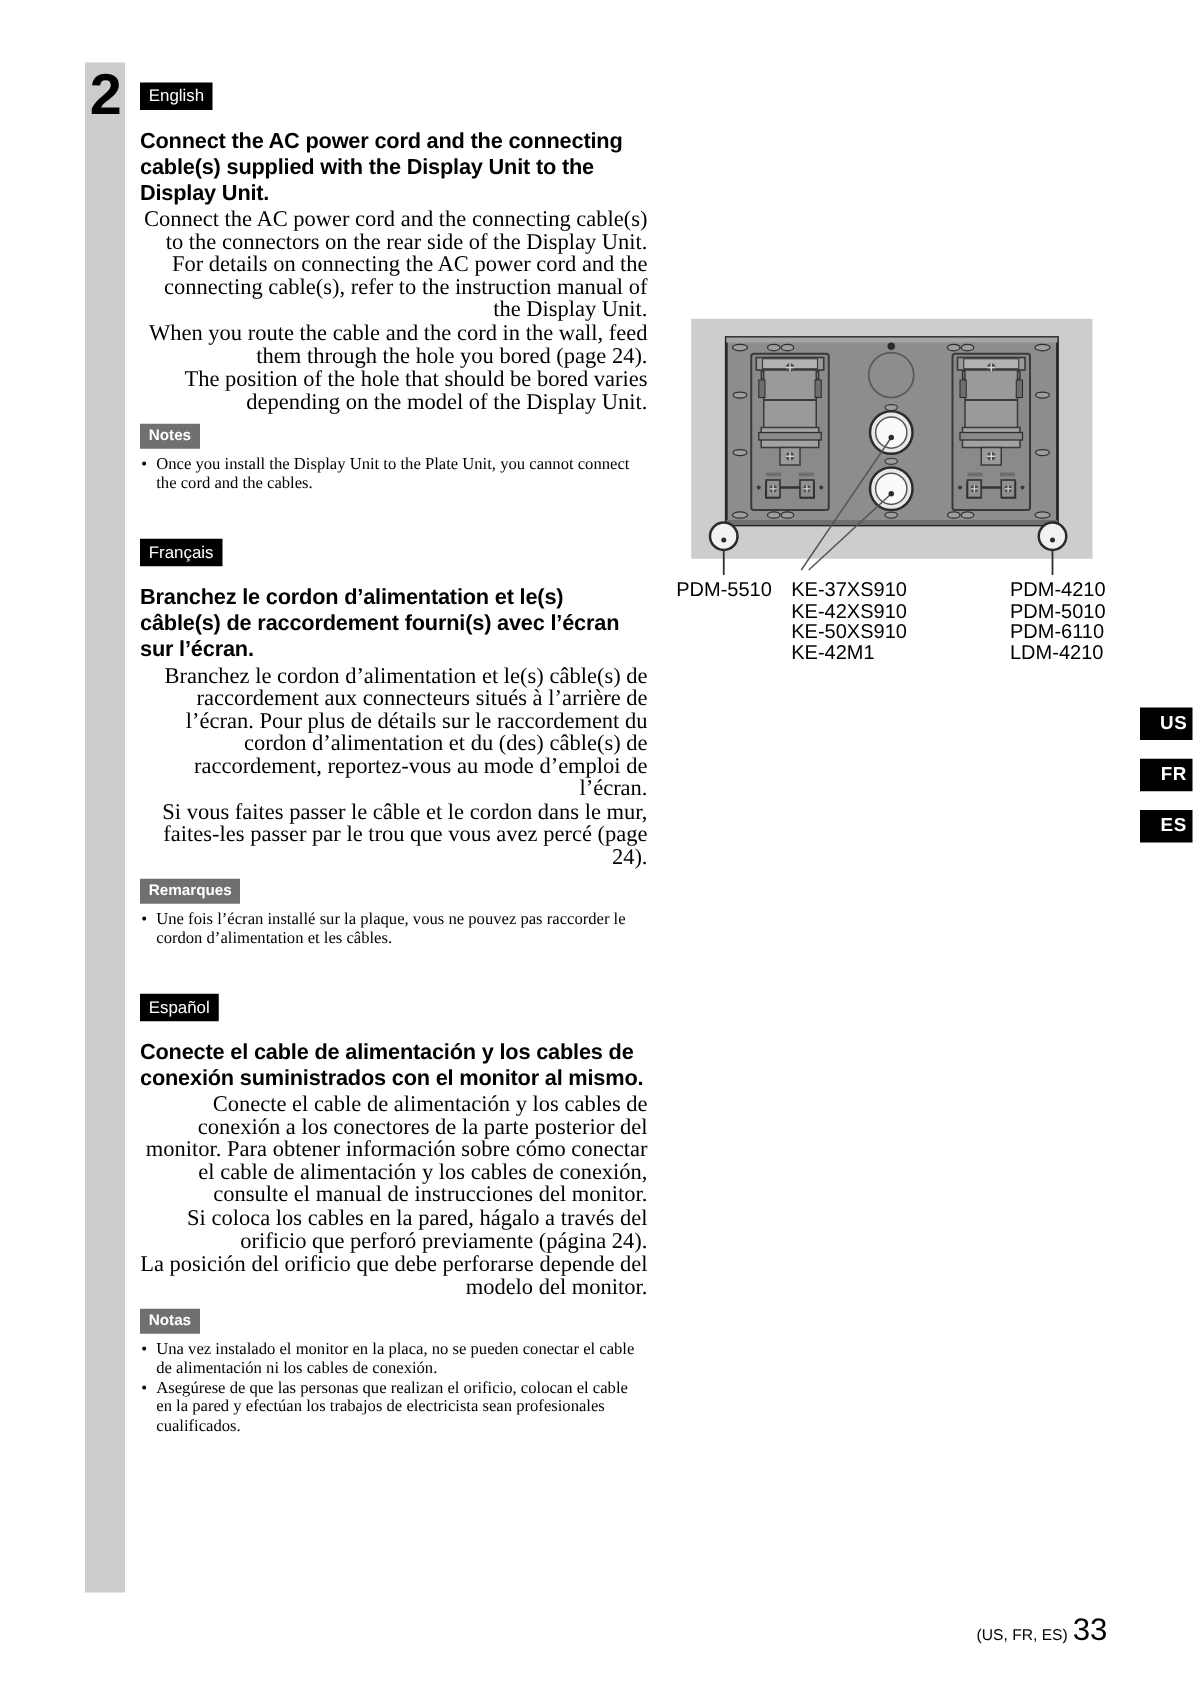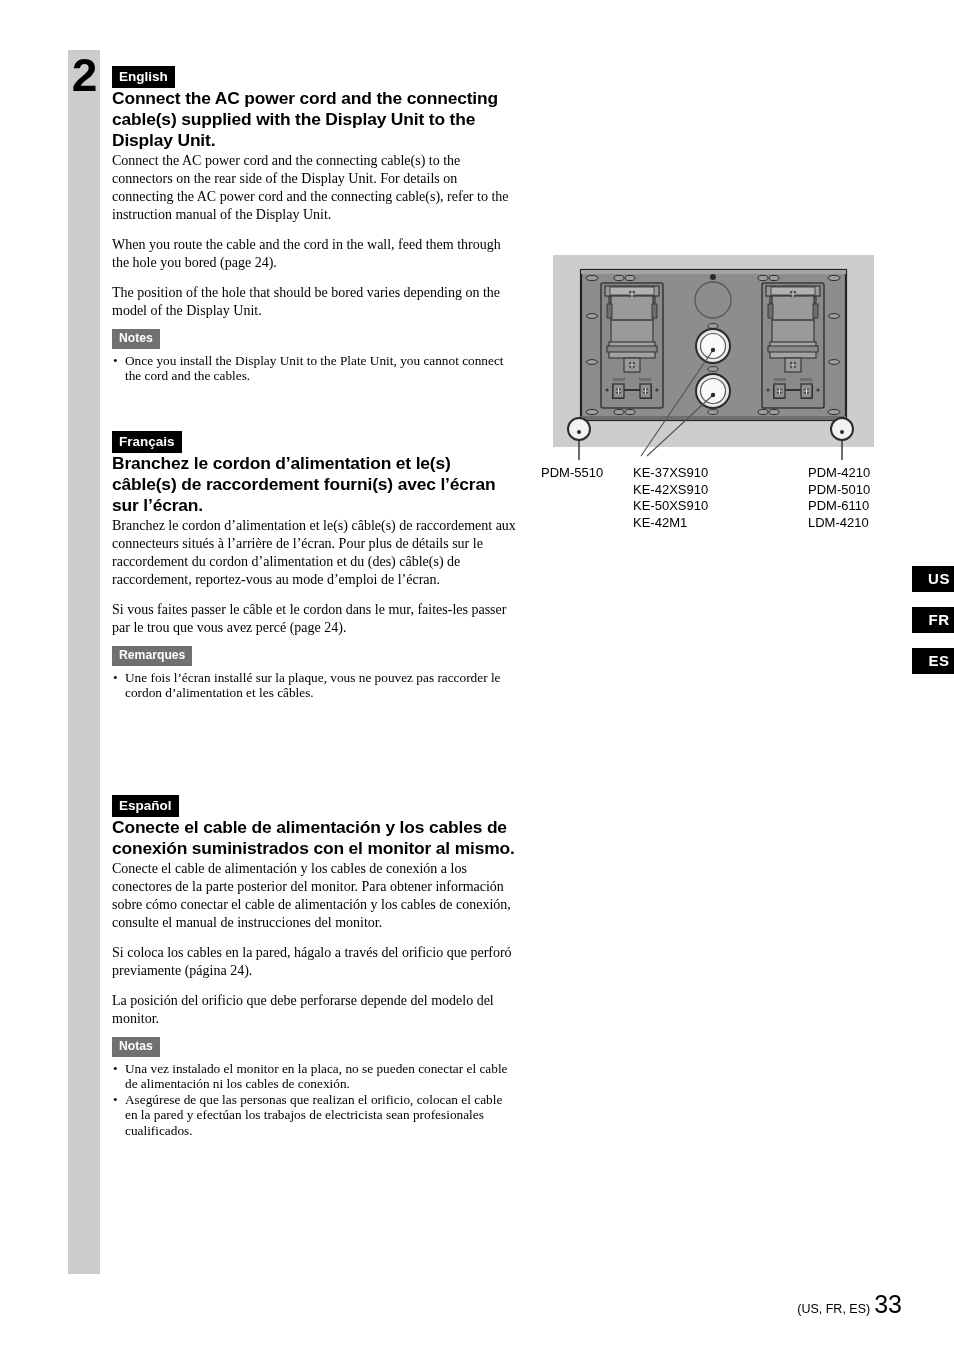--- a/index.html
+++ b/index.html
@@ -44,44 +44,44 @@
     position: absolute;
     left: 112px;
     width: 406px;
   }
 
   .lang-tag {
     display: inline-block;
     background: #000000;
     color: #ffffff;
     font-family: "Liberation Sans", sans-serif;
-    font-weight: bold;
+    font-weight: normal;
     font-size: 13.5px;
     line-height: 13.5px;
     padding: 3.5px 7px 4.5px 7px;
     margin: 0;
   }
 
   h2.headline {
     font-family: "Liberation Sans", sans-serif;
     font-weight: bold;
     font-size: 17.4px;
     line-height: 21px;
-    margin: 0 0 1px 0;
+    margin: 14px 0 1px 0;
     letter-spacing: -0.15px;
   }
 
   p.body {
     font-family: "Liberation Serif", serif;
-    font-size: 14px;
+    font-size: 18px;
     line-height: 18px;
     margin: 0;
-    text-align: left;
-  }
-  p.body + p.body { margin-top: 12px; }
+    text-align: right;
+  }
+  p.body + p.body { margin-top: 1px; }
   p.body.gap { margin-top: 18px; }
 
   .notes-tag {
     display: inline-block;
     background: #707070;
     color: #ffffff;
     font-family: "Liberation Sans", sans-serif;
     font-weight: bold;
     font-size: 12.2px;
     line-height: 12.2px;
@@ -126,21 +126,21 @@
     line-height: 15px;
     text-align: center;
     padding: 5px 0 6px 12px;
     margin-bottom: 15px;
     letter-spacing: 0.5px;
   }
 
   
   .footer {
     position: absolute;
-    right: 52px;
+    right: 68px;
     bottom: 32px;
     text-align: left;
     white-space: nowrap;
   }
   .footer .fnote {
     font-family: "Liberation Sans", sans-serif;
     font-size: 12.5px;
     vertical-align: baseline;
   }
   .footer .pnum {
@@ -155,21 +155,21 @@
   .figure {
     position: absolute;
     left: 531px;
     top: 250px;
     width: 400px;
     height: 290px;
   }
   .fig-caption {
     position: absolute;
     font-family: "Liberation Sans", sans-serif;
-    font-size: 13px;
+    font-size: 16px;
     line-height: 16.5px;
     color: #000;
     white-space: nowrap;
   }
   .cap-left  { left: 10px;  top: 215px; }
   .cap-mid   { left: 102px; top: 215px; }
   .cap-right { left: 277px; top: 215px; }
 </style>
 </head>
 <body>

